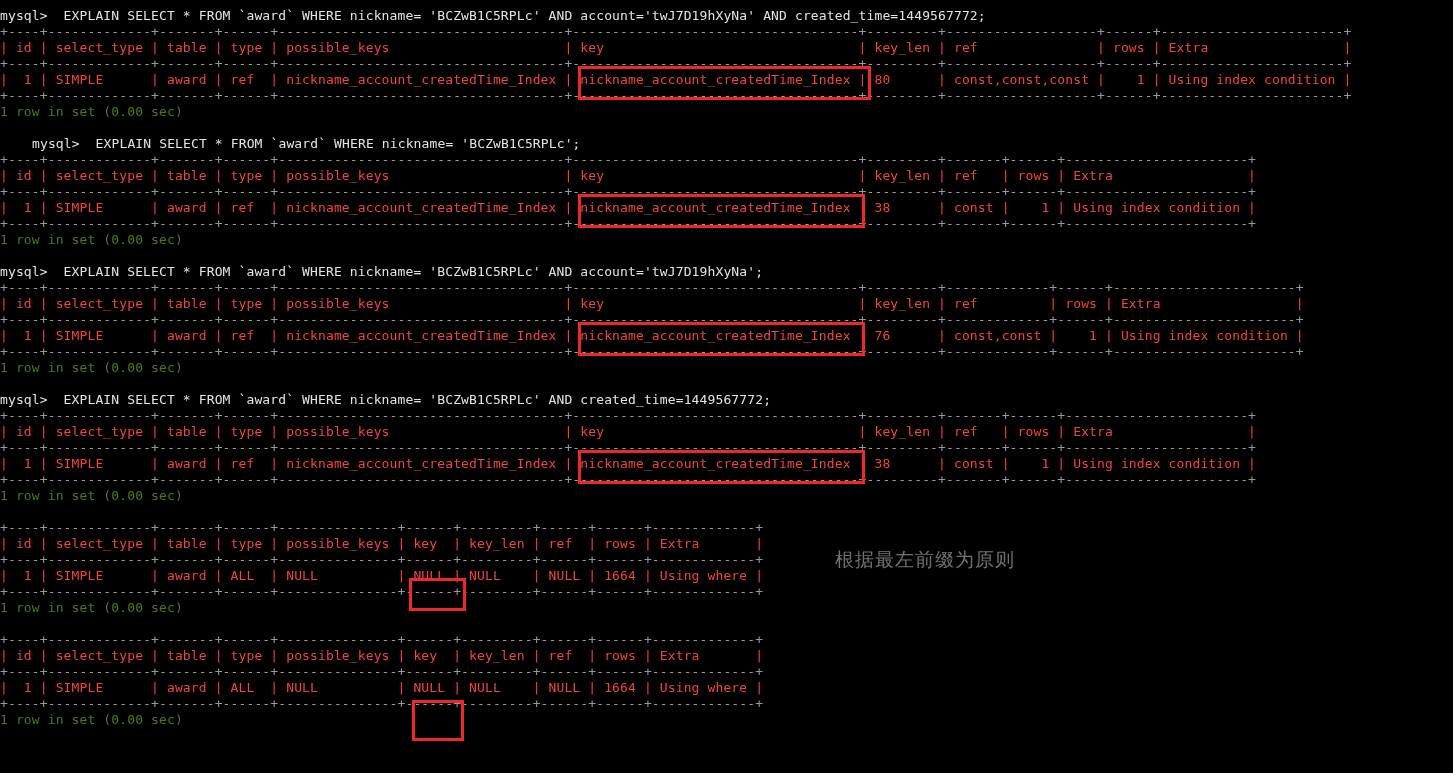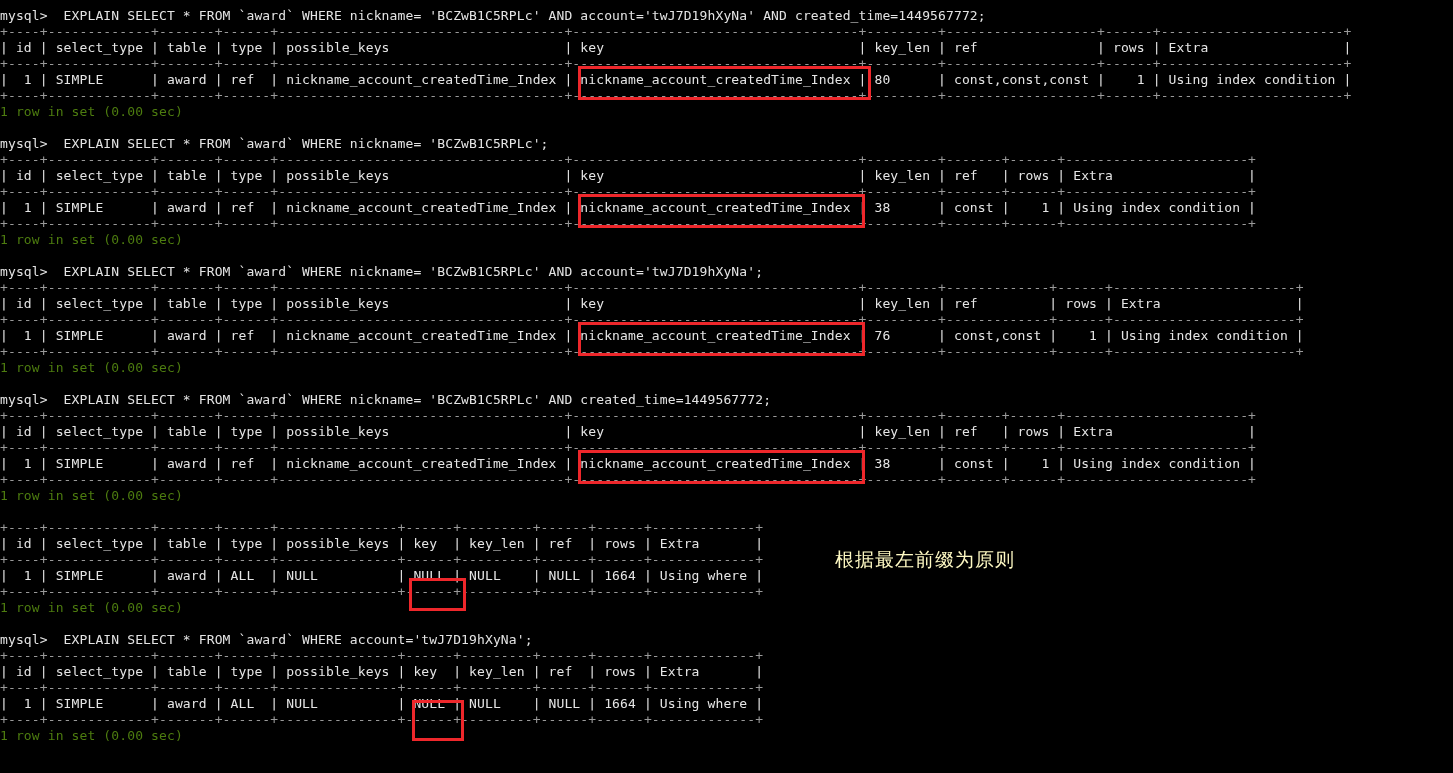--- a/index.html
+++ b/index.html
@@ -27,21 +27,21 @@
     top: 0;
     padding: 8px 0 0 0;
     width: 1453px;
   }
   .line {
     height: 16px;
     line-height: 16px;
     font-size: 13px;
     letter-spacing: 0.32px;
     white-space: pre;
-    color: #e5e5e5;
+    color: #ef4444;
     font-family: "DejaVu Sans Mono", "Liberation Mono", monospace;
   }
   .line.rule {
     color: #9a9a9a;
   }
   .line.prompt {
     color: #e4e4e4;
   }
   .line.result {
     color: #4d7c0f;
@@ -73,21 +73,21 @@
 
   <div class="screen" id="screen">
       <div class="line prompt" style="letter-spacing: 0.123px;">mysql&gt;  EXPLAIN SELECT * FROM `award` WHERE nickname= 'BCZwB1C5RPLc' AND account='twJ7D19hXyNa' AND created_time=1449567772;</div>
       <div class="line rule" style="letter-spacing: 0.123px;">+----+-------------+-------+------+------------------------------------+------------------------------------+---------+-------------------+------+-----------------------+</div>
       <div class="line" style="letter-spacing: 0.123px;">| id | select_type | table | type | possible_keys                      | key                                | key_len | ref               | rows | Extra                 |</div>
       <div class="line rule" style="letter-spacing: 0.123px;">+----+-------------+-------+------+------------------------------------+------------------------------------+---------+-------------------+------+-----------------------+</div>
       <div class="line" style="letter-spacing: 0.123px;">|  1 | SIMPLE      | award | ref  | nickname_account_createdTime_Index | nickname_account_createdTime_Index | 80      | const,const,const |    1 | Using index condition |</div>
       <div class="line rule" style="letter-spacing: 0.123px;">+----+-------------+-------+------+------------------------------------+------------------------------------+---------+-------------------+------+-----------------------+</div>
       <div class="line result" style="letter-spacing: 0.123px;">1 row in set (0.00 sec)</div>
       <div class="spacer"></div>
-      <div class="line prompt" style="letter-spacing: 0.123px;">mysql&gt;  EXPLAIN SELECT * FROM `award` WHERE nickname= 'BCZwB1C5RPLc';</div>
+      <div class="line prompt" style="letter-spacing: 0.123px; margin-left: 32px;">mysql&gt;  EXPLAIN SELECT * FROM `award` WHERE nickname= 'BCZwB1C5RPLc';</div>
       <div class="line rule" style="letter-spacing: 0.123px;">+----+-------------+-------+------+------------------------------------+------------------------------------+---------+-------+------+-----------------------+</div>
       <div class="line" style="letter-spacing: 0.123px;">| id | select_type | table | type | possible_keys                      | key                                | key_len | ref   | rows | Extra                 |</div>
       <div class="line rule" style="letter-spacing: 0.123px;">+----+-------------+-------+------+------------------------------------+------------------------------------+---------+-------+------+-----------------------+</div>
       <div class="line" style="letter-spacing: 0.123px;">|  1 | SIMPLE      | award | ref  | nickname_account_createdTime_Index | nickname_account_createdTime_Index | 38      | const |    1 | Using index condition |</div>
       <div class="line rule" style="letter-spacing: 0.123px;">+----+-------------+-------+------+------------------------------------+------------------------------------+---------+-------+------+-----------------------+</div>
       <div class="line result" style="letter-spacing: 0.123px;">1 row in set (0.00 sec)</div>
       <div class="spacer"></div>
       <div class="line prompt" style="letter-spacing: 0.123px;">mysql&gt;  EXPLAIN SELECT * FROM `award` WHERE nickname= 'BCZwB1C5RPLc' AND account='twJ7D19hXyNa';</div>
       <div class="line rule" style="letter-spacing: 0.123px;">+----+-------------+-------+------+------------------------------------+------------------------------------+---------+-------------+------+-----------------------+</div>
       <div class="line" style="letter-spacing: 0.123px;">| id | select_type | table | type | possible_keys                      | key                                | key_len | ref         | rows | Extra                 |</div>
@@ -104,33 +104,32 @@
       <div class="line rule" style="letter-spacing: 0.123px;">+----+-------------+-------+------+------------------------------------+------------------------------------+---------+-------+------+-----------------------+</div>
       <div class="line result" style="letter-spacing: 0.123px;">1 row in set (0.00 sec)</div>
       <div class="spacer"></div>
       <div class="line rule" style="letter-spacing: 0.123px;">+----+-------------+-------+------+---------------+------+---------+------+------+-------------+</div>
       <div class="line" style="letter-spacing: 0.123px;">| id | select_type | table | type | possible_keys | key  | key_len | ref  | rows | Extra       |</div>
       <div class="line rule" style="letter-spacing: 0.123px;">+----+-------------+-------+------+---------------+------+---------+------+------+-------------+</div>
       <div class="line" style="letter-spacing: 0.123px;">|  1 | SIMPLE      | award | ALL  | NULL          | NULL | NULL    | NULL | 1664 | Using where |</div>
       <div class="line rule" style="letter-spacing: 0.123px;">+----+-------------+-------+------+---------------+------+---------+------+------+-------------+</div>
       <div class="line result" style="letter-spacing: 0.123px;">1 row in set (0.00 sec)</div>
       <div class="spacer"></div>
-      <div class="line prompt" style="letter-spacing: 0.123px;">mysql&gt;  EXPLAIN SELECT * FROM `award` WHERE account='twJ7D19hXyNa';</div>
       <div class="line rule" style="letter-spacing: 0.123px;">+----+-------------+-------+------+---------------+------+---------+------+------+-------------+</div>
       <div class="line" style="letter-spacing: 0.123px;">| id | select_type | table | type | possible_keys | key  | key_len | ref  | rows | Extra       |</div>
       <div class="line rule" style="letter-spacing: 0.123px;">+----+-------------+-------+------+---------------+------+---------+------+------+-------------+</div>
       <div class="line" style="letter-spacing: 0.123px;">|  1 | SIMPLE      | award | ALL  | NULL          | NULL | NULL    | NULL | 1664 | Using where |</div>
       <div class="line rule" style="letter-spacing: 0.123px;">+----+-------------+-------+------+---------------+------+---------+------+------+-------------+</div>
       <div class="line result" style="letter-spacing: 0.123px;">1 row in set (0.00 sec)</div>
     </div>
 
   <div id="overlays">
       <div class="hl" style="left: 578px; top: 66px; width: 293px; height: 34px; border-color: rgb(238, 39, 43);"></div>
       <div class="hl" style="left: 578px; top: 194px; width: 287px; height: 34px; border-color: rgb(238, 39, 43);"></div>
       <div class="hl" style="left: 578px; top: 322px; width: 287px; height: 34px; border-color: rgb(238, 39, 43);"></div>
       <div class="hl" style="left: 578px; top: 450px; width: 287px; height: 34px; border-color: rgb(238, 39, 43);"></div>
       <div class="hl" style="left: 409px; top: 578px; width: 57px; height: 33px; border-color: rgb(238, 39, 43);"></div>
       <div class="hl" style="left: 412px; top: 700px; width: 52px; height: 41px; border-color: rgb(238, 39, 43);"></div>
     </div>
 
-  <div class="note" id="annotation" style="left: 835px; top: 548px; color: #fef9c3;">根据最左前缀为原则</div>
+  <div class="note" id="annotation" style="left: 835px; top: 548px; color: #737373;">根据最左前缀为原则</div>
 
 </div>
 
 </body></html>

